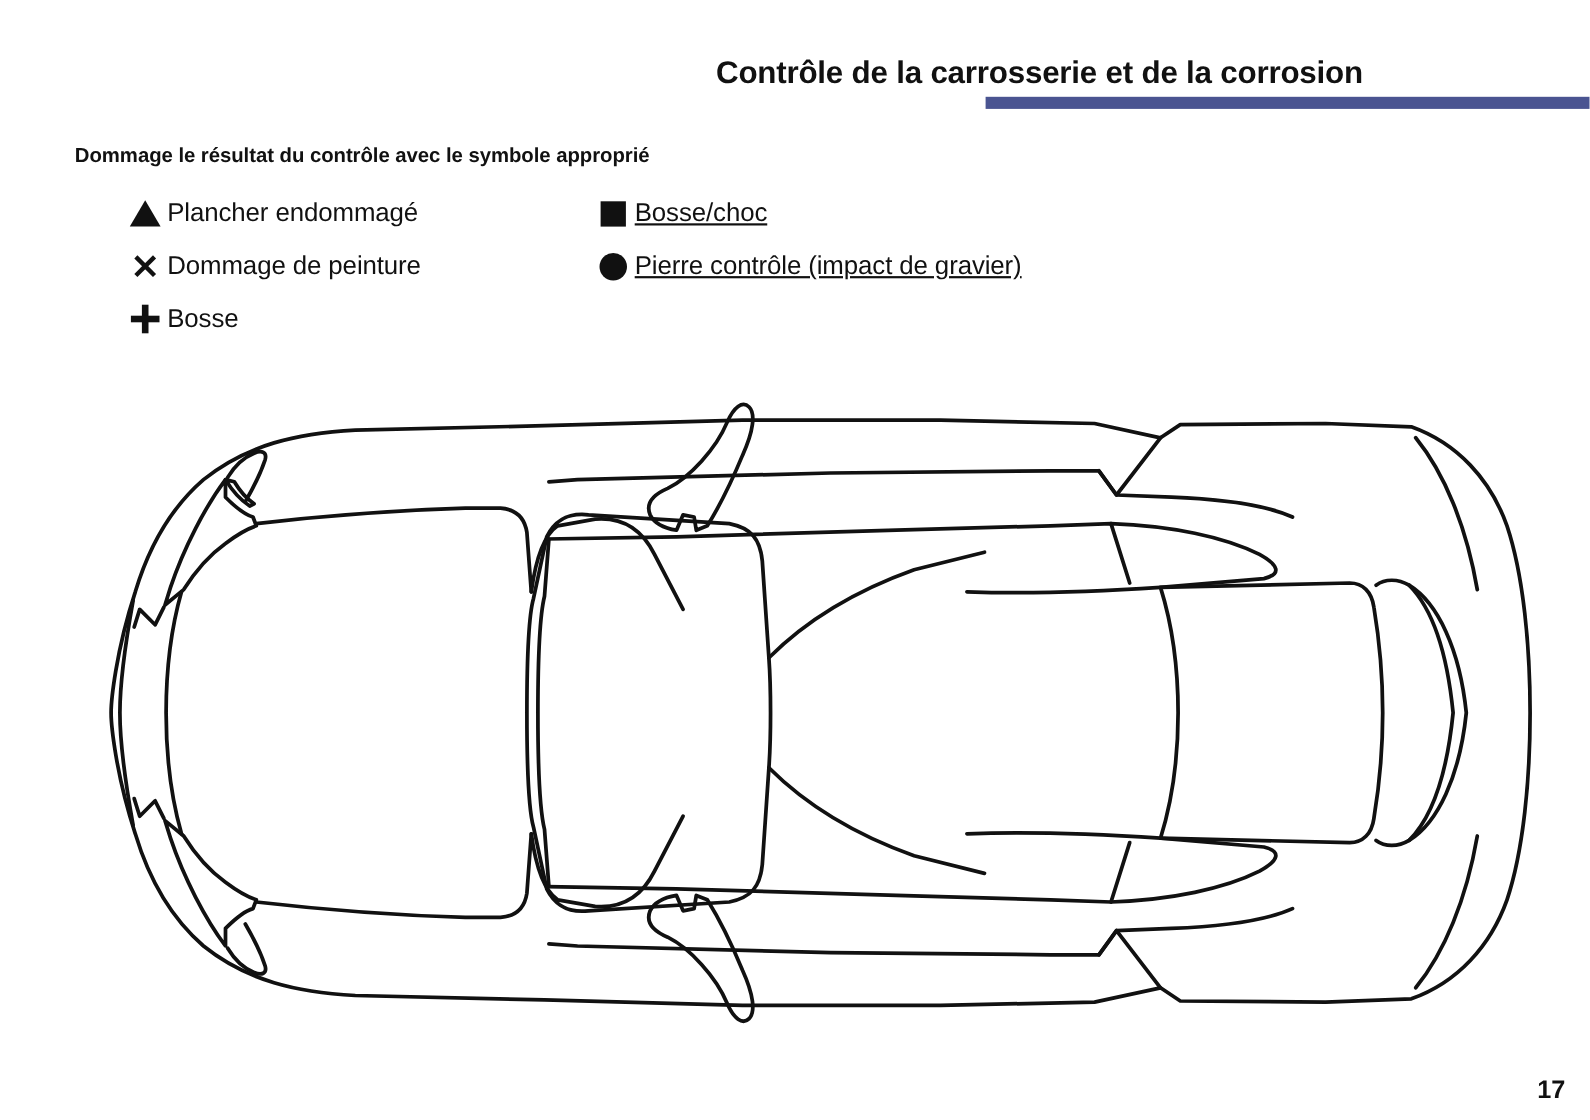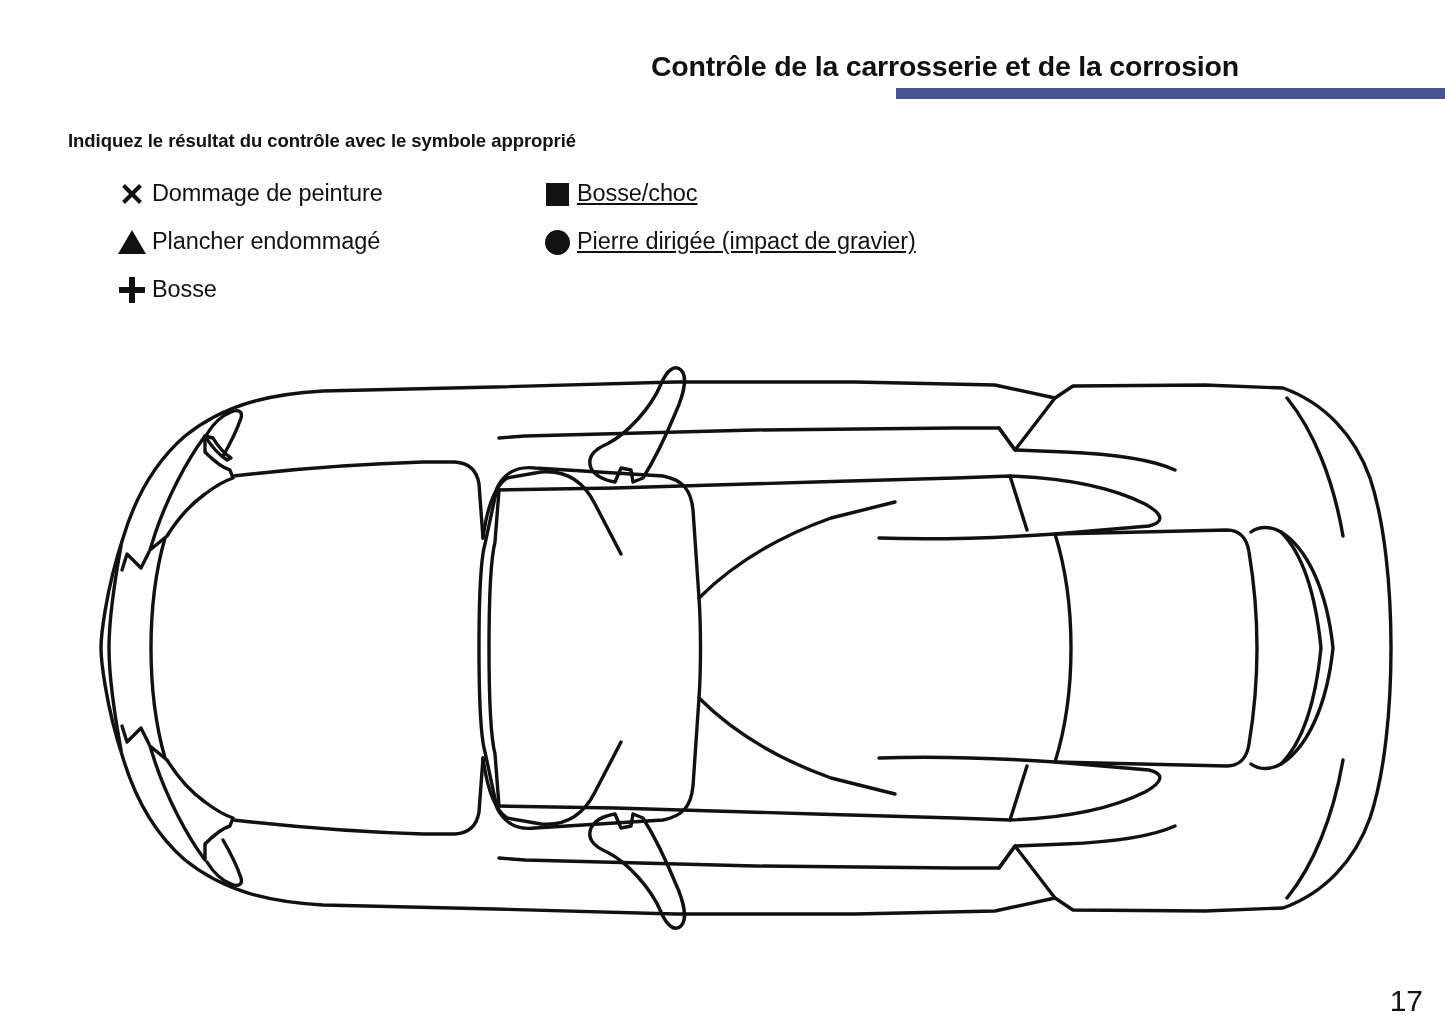--- a/index.html
+++ b/index.html
@@ -159,52 +159,52 @@
   #car-diagram svg {
     display: block;
     width: 100%;
     height: 100%;
   }
 
   
   #page-number {
     position: absolute;
     right: 22px;
-    bottom: 2px;
-    font-size: 30px;
-    font-weight: normal;
+    bottom: 16px;
+    font-size: 23px;
+    font-weight: bold;
     line-height: 1;
   }
 </style>
 </head>
 <body>
 
 <div id="page-header">
   <div id="header-title">Contrôle de la carrosserie et de la corrosion</div>
   <div id="header-rule" style="background: rgb(74, 84, 145);"></div>
 </div>
 
-<div id="instruction-line">Indiquez le résultat du contrôle avec le symbole approprié</div>
+<div id="instruction-line">Dommage le résultat du contrôle avec le symbole approprié</div>
 
 <div id="legend">
 
   <div class="legend-col" id="legend-col-left">
+
+    <div class="legend-item">
+      <span class="legend-symbol">
+        <span class="sym-triangle"></span>
+      </span>
+      <span class="legend-label">Plancher endommagé</span>
+    </div>
 
     <div class="legend-item">
       <span class="legend-symbol">
         <span class="sym-x"></span>
       </span>
       <span class="legend-label">Dommage de peinture</span>
-    </div>
-
-    <div class="legend-item">
-      <span class="legend-symbol">
-        <span class="sym-triangle"></span>
-      </span>
-      <span class="legend-label">Plancher endommagé</span>
     </div>
 
     <div class="legend-item">
       <span class="legend-symbol">
         <span class="sym-plus"></span>
       </span>
       <span class="legend-label">Bosse</span>
     </div>
   </div>
 
@@ -214,21 +214,21 @@
       <span class="legend-symbol">
         <span class="sym-square"></span>
       </span>
       <span class="legend-label">Bosse/choc</span>
     </div>
 
     <div class="legend-item">
       <span class="legend-symbol">
         <span class="sym-circle"></span>
       </span>
-      <span class="legend-label">Pierre dirigée (impact de gravier)</span>
+      <span class="legend-label">Pierre contrôle (impact de gravier)</span>
     </div>
   </div>
 </div>
 
 <div id="car-diagram">
   <svg viewBox="0 0 1340 580" preserveAspectRatio="xMidYMid meet">
     <g fill="none" stroke="#111111" stroke-width="3.4" stroke-linejoin="round" stroke-linecap="round">
 
       <path d="M 130 78
                C 170 46, 215 36, 268 33

